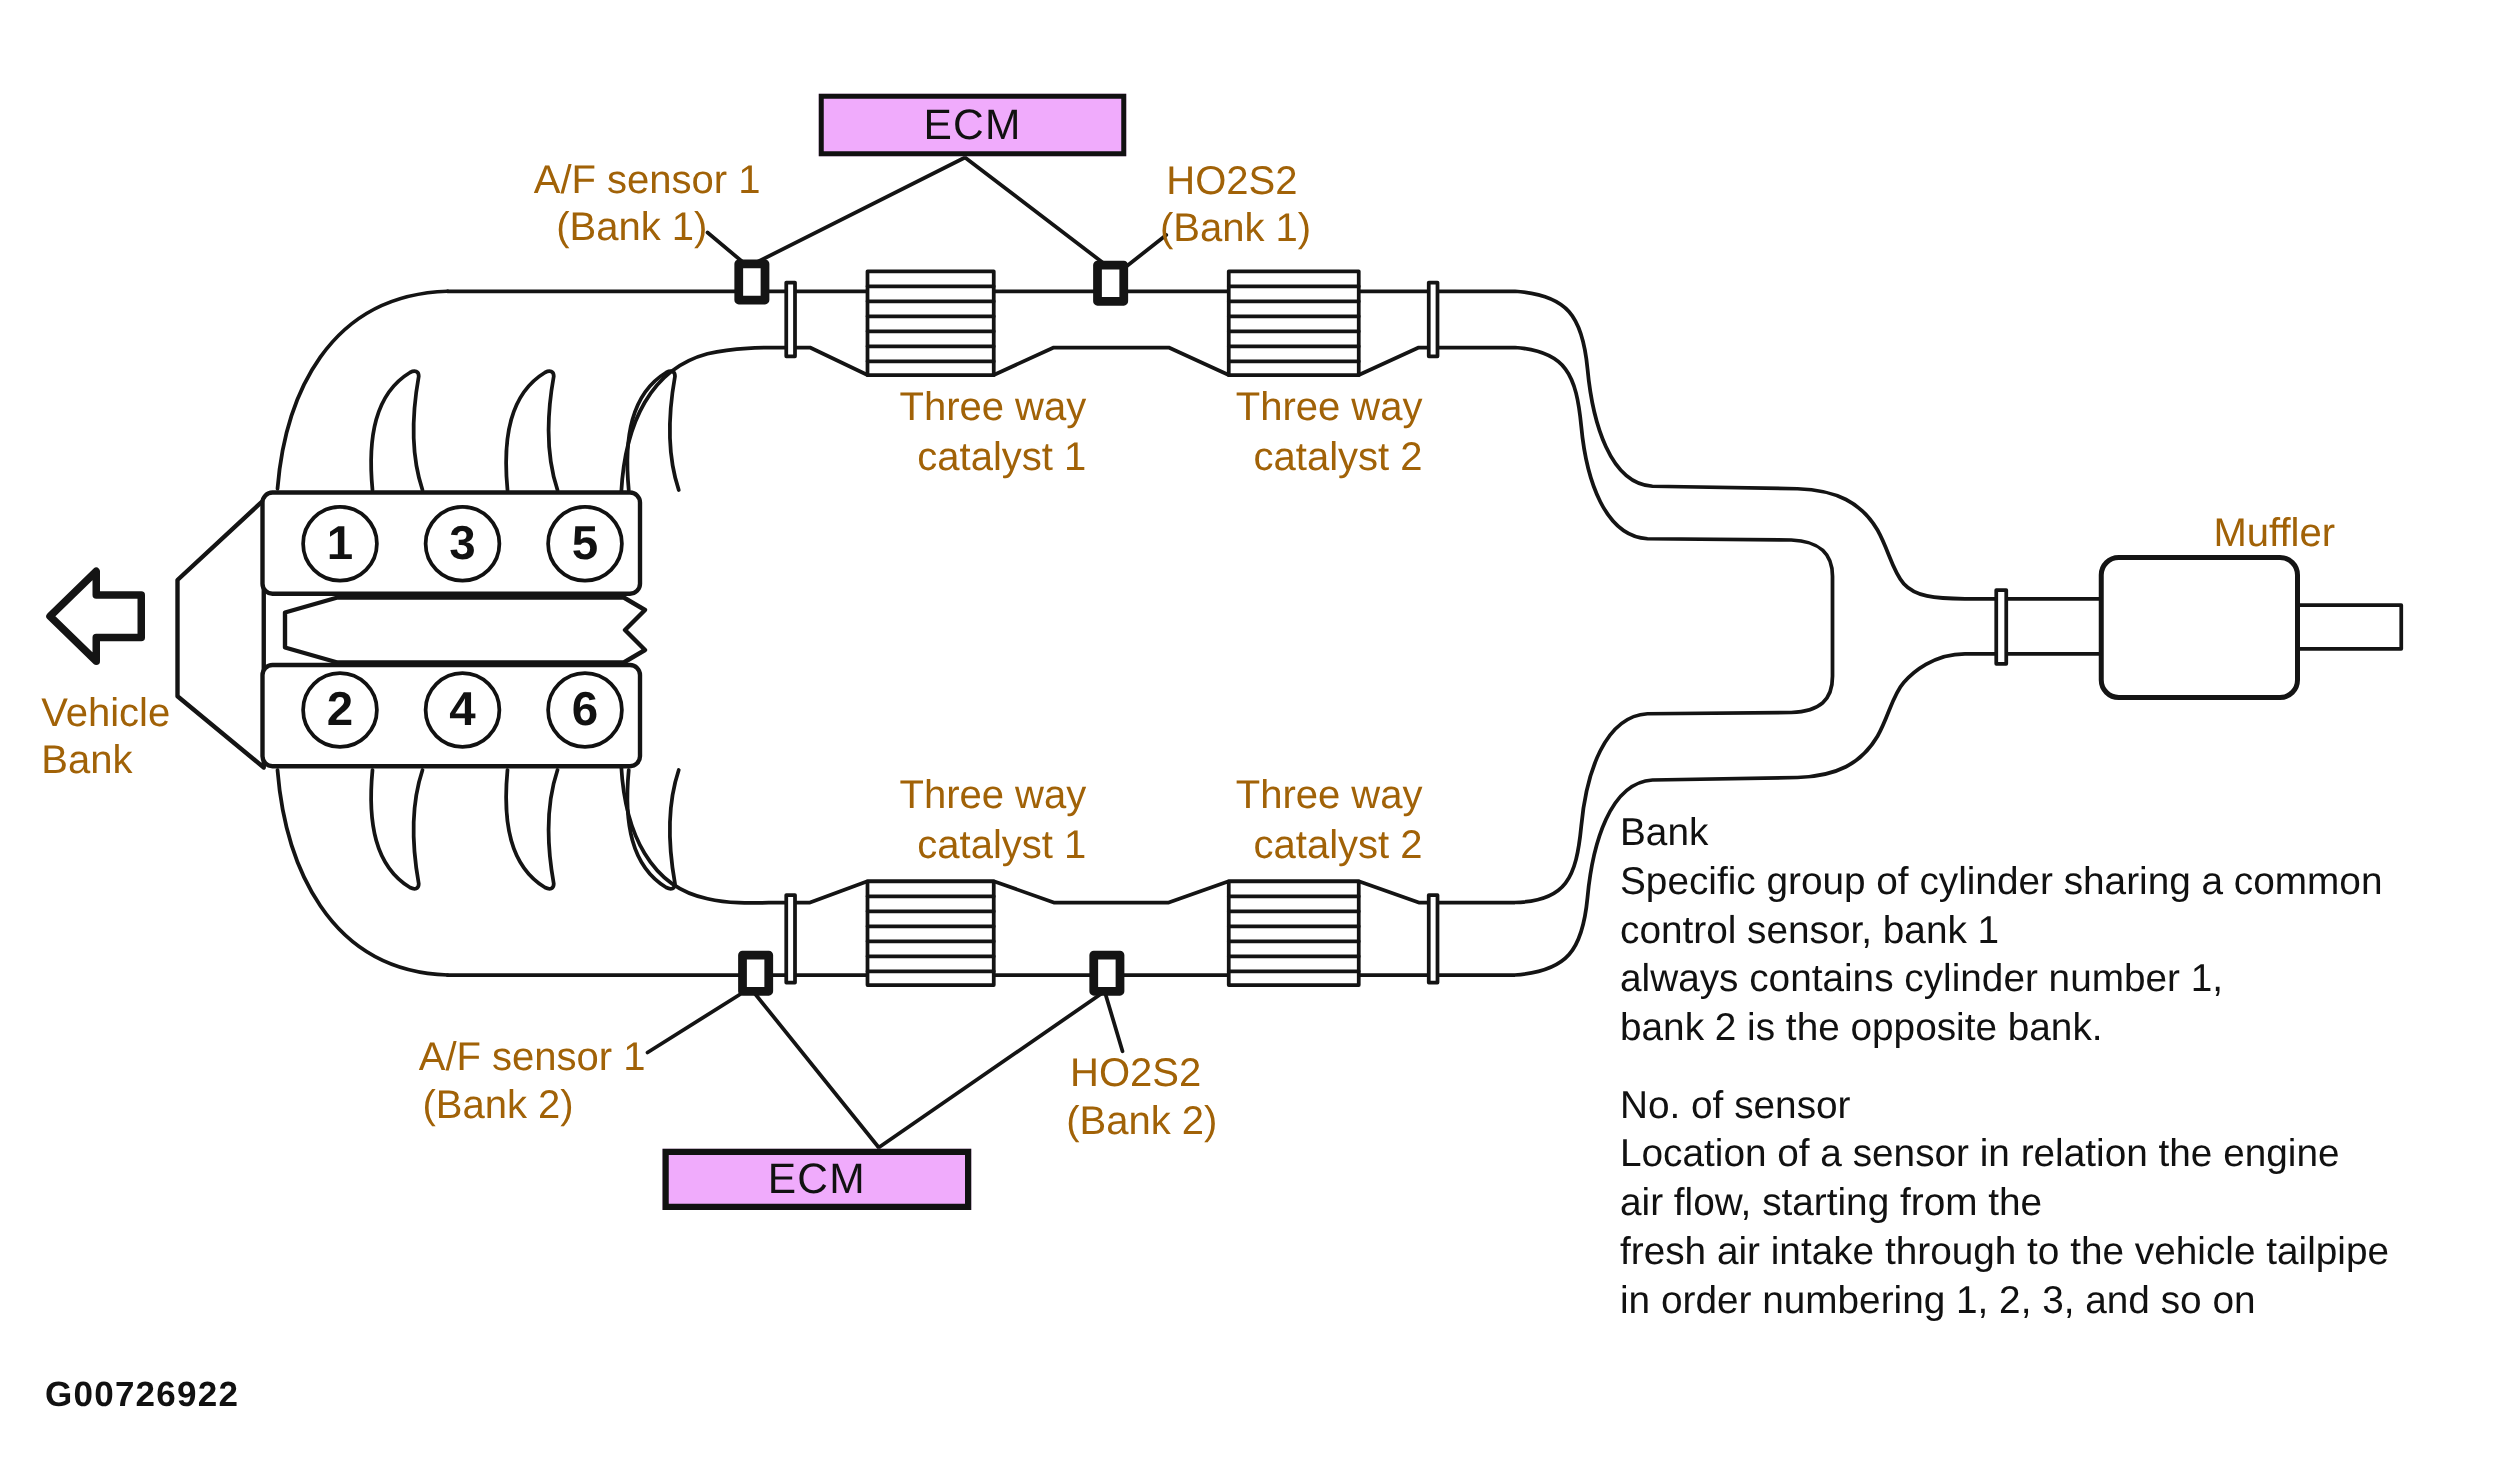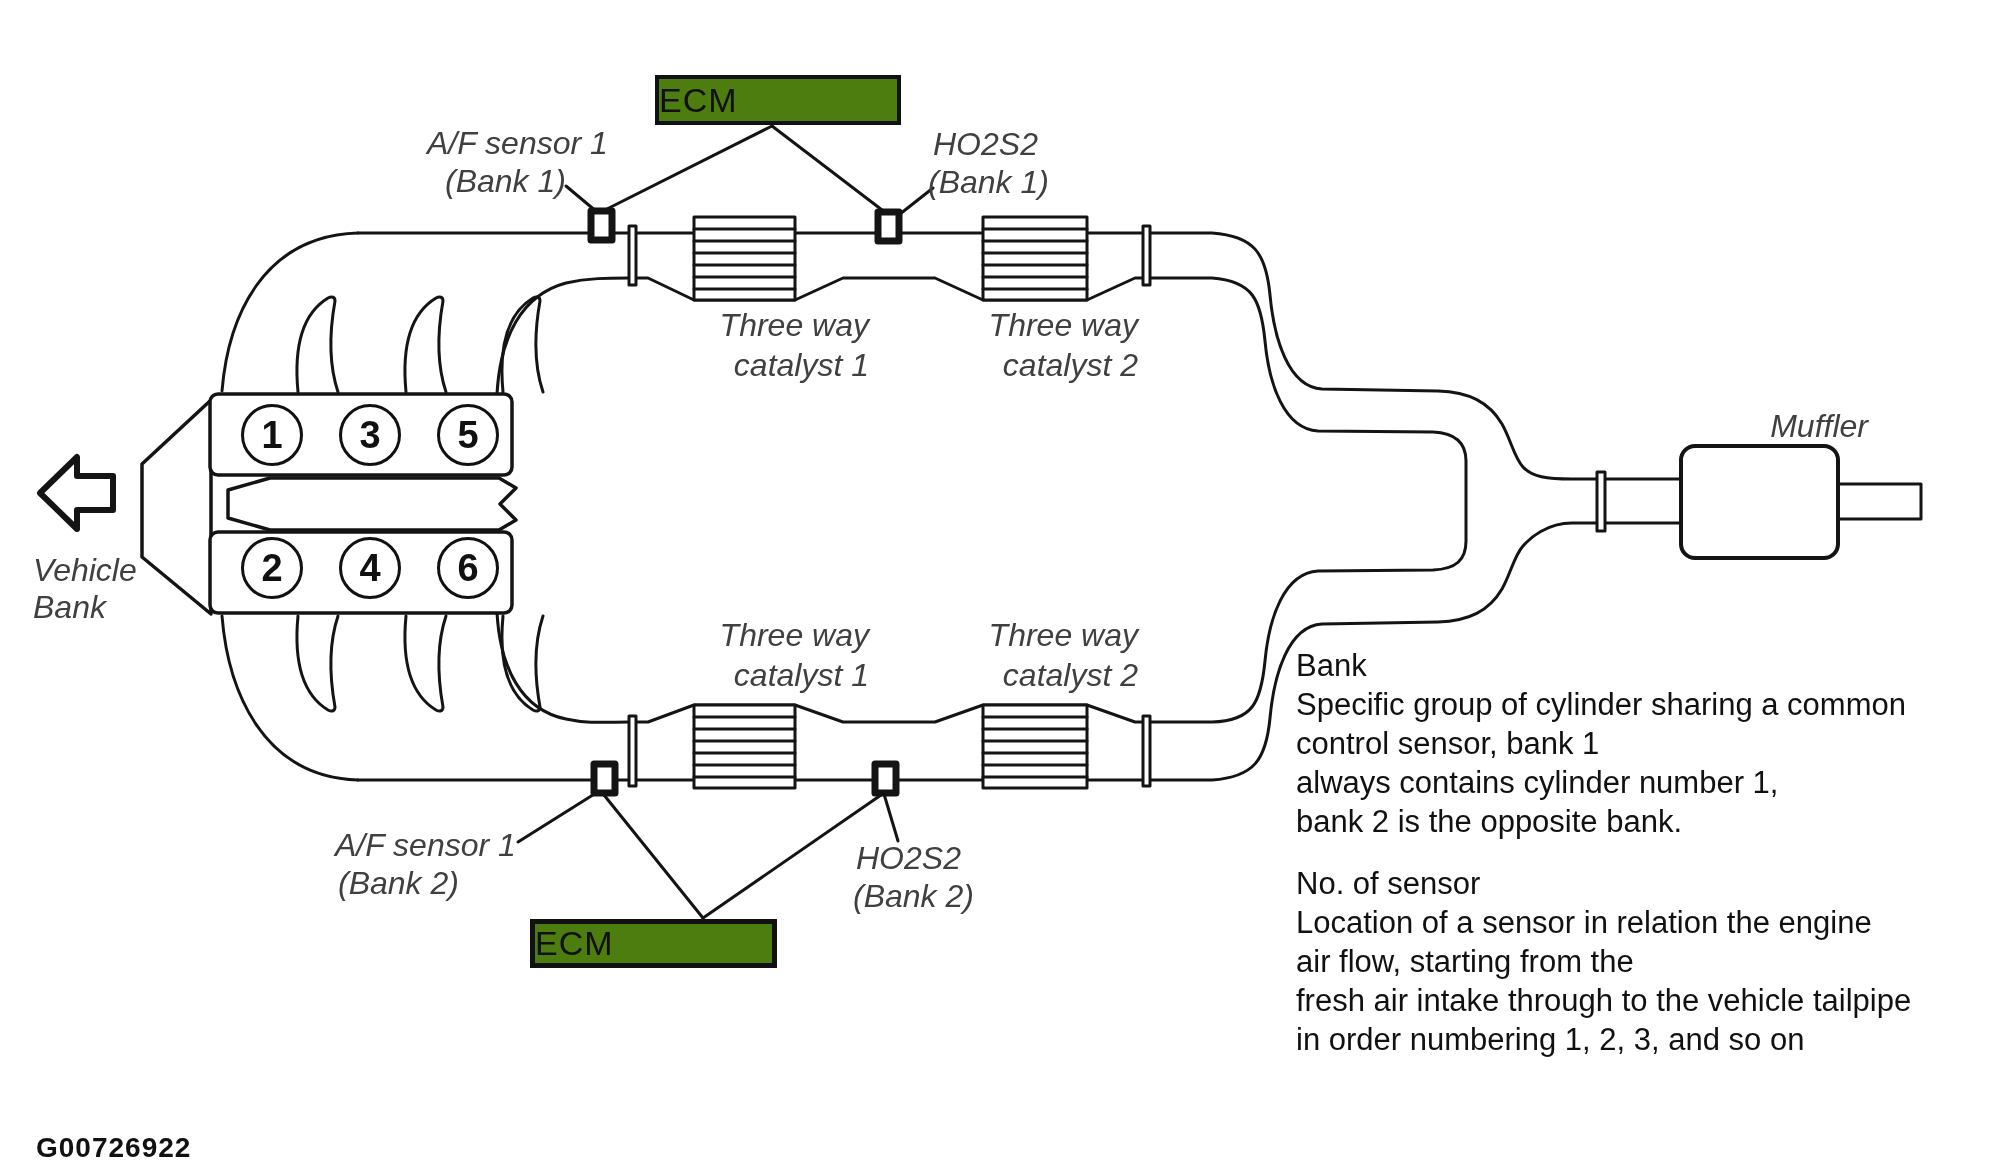--- a/index.html
+++ b/index.html
@@ -1,26 +1,26 @@
 <!DOCTYPE html>
 <html><head>
 <meta charset="utf-8">
 <style>
   html,body{margin:0;padding:0;background:#fff;}
   .canvas{
     position:relative;width:2013px;height:1173px;background:#ffffff;
     font-family:"Liberation Sans",sans-serif;color:#111;overflow:hidden;
   }
   .linework{position:absolute;left:0;top:0;}
-  .lbl{position:absolute;font-size:32px;line-height:36px;white-space:nowrap;color:#404040;font-style:italic;}
+  .lbl{position:absolute;font-size:32px;line-height:36px;white-space:nowrap;color:#a16207;}
   .lbl.small{font-size:32px;}
   .lbl.center{text-align:right;}
   .ecm-box{
-    position:absolute;border:4px solid #111;background:#4d7c0f;
-    display:flex;align-items:center;justify-content:flex-start;
+    position:absolute;border:4px solid #111;background:#f0abfc;
+    display:flex;align-items:center;justify-content:center;
     font-size:34px;letter-spacing:1px;
   }
   .ecm-box.bottom{border-width:5px;}
   .cyl{
     position:absolute;width:56px;height:56px;border:3px solid #111;border-radius:50%;
     display:flex;align-items:center;justify-content:center;
     font-size:38px;font-weight:bold;background:#fff;
   }
   .note{
     position:absolute;font-size:31px;line-height:39px;white-space:pre-line;color:#111;width:720px;
@@ -184,15 +184,15 @@
 Specific group of cylinder sharing a common
 control sensor, bank 1
 always contains cylinder number 1,
 bank 2 is the opposite bank.</div>
   <div class="note" style="left:1296px;top:864px;">No. of sensor
 Location of a sensor in relation the engine
 air flow, starting from the
 fresh air intake through to the vehicle tailpipe
 in order numbering 1, 2, 3, and so on</div>
 
-  <div class="figid" style="left:36px;top:1132px;">G00726922</div>
+  <div class="figid" style="left:36px;top:1100px;">G00726922</div>
 
 </div>
 
 </body></html>

